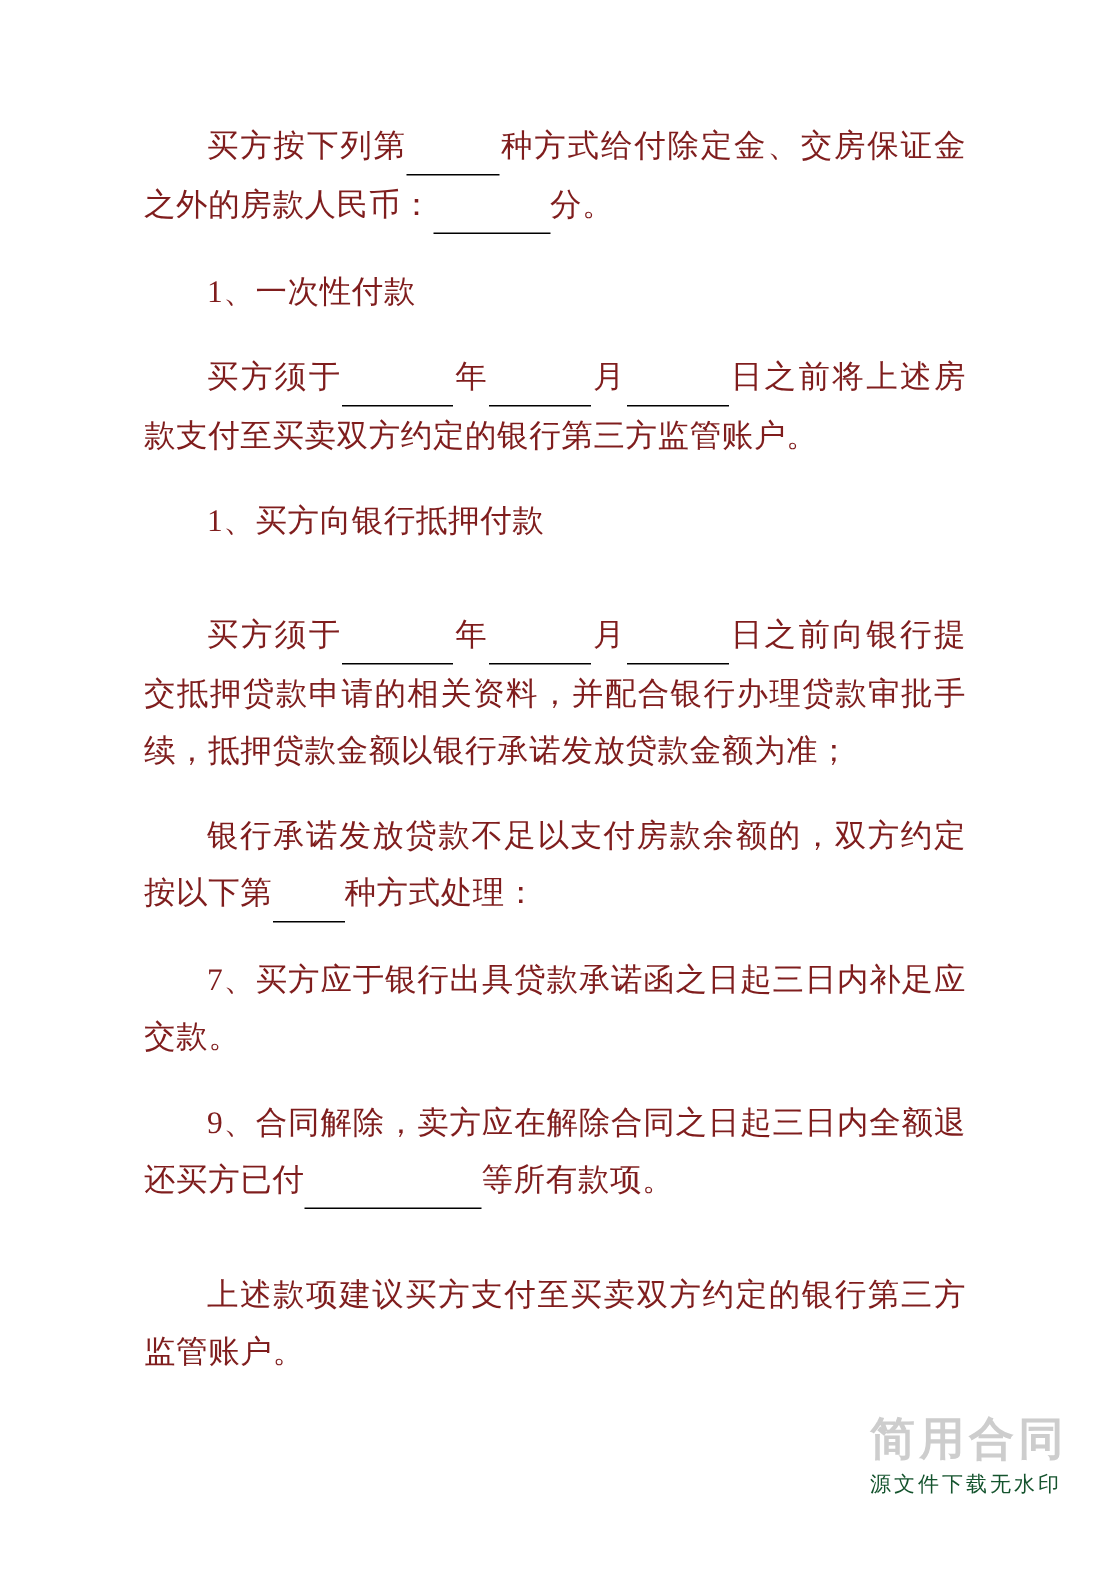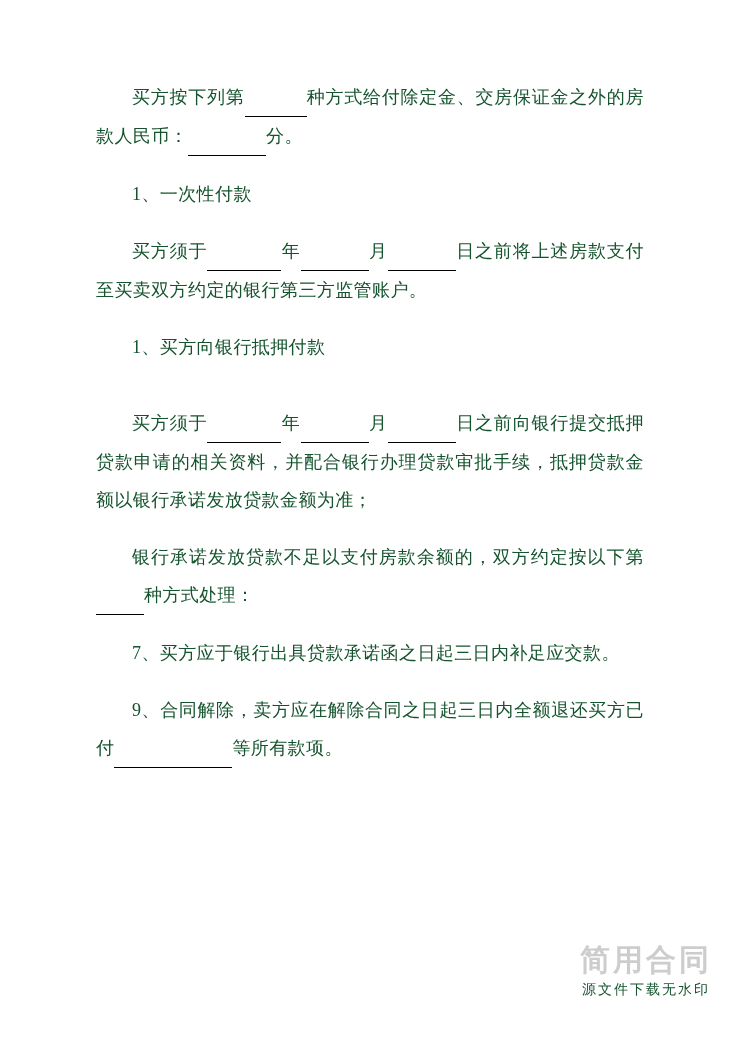--- a/index.html
+++ b/index.html
@@ -22,23 +22,23 @@
   }
   .content {
     position: absolute;
     left: 96px;
     top: 78px;
     width: 548px;
   }
   p.para {
     margin: 0 0 0 0;
     padding: 0;
-    font-size: 18px;
+    font-size: 21px;
     line-height: 38px;
-    color: #14532d;
+    color: #7f1d1d;
     text-align: justify;
     text-justify: inter-ideograph;
     letter-spacing: 0.4px;
     word-break: break-all;
   }
   p.para.indent {
     text-indent: 2em;
   }
   .gap-lg { height: 19px; }
   u.blank {
@@ -54,21 +54,21 @@
   .b5 { width: 112px; }
   .b6 { width: 48px; }
   .b7 { width: 118px; }
   .b8 { width: 128px; }
 
   
   .watermark {
     position: absolute;
     right: 30px;
     bottom: 48px;
-    text-align: center;
+    text-align: left;
     color: #c9c9c9;
     user-select: none;
   }
   .watermark .wm-main {
     font-family: "Liberation Sans", sans-serif;
     font-size: 30px;
     font-weight: bold;
     letter-spacing: 3px;
     line-height: 34px;
     color: #cdcdcd;
@@ -98,20 +98,21 @@
         <div class="gap-lg"></div>
         <p class="para indent" id="p6"><span>买方须于</span><u class="blank b3">&nbsp;</u><span>年</span><u class="blank b4">&nbsp;</u><span>月</span><u class="blank b4">&nbsp;</u><span>日之前向银行提交抵押贷款申请的相关资料，并配合银行办理贷款审批手续，抵押贷款金额以银行承诺发放贷款金额为准；</span></p>
         <div class="gap-lg"></div>
         <p class="para indent" id="p7"><span>银行承诺发放贷款不足以支付房款余额的，双方约定按以下第</span><u class="blank b6">&nbsp;</u><span>种方式处理：</span></p>
         <div class="gap-lg"></div>
         <p class="para indent" id="p8"><span>7、买方应于银行出具贷款承诺函之日起三日内补足应交款。</span></p>
         <div class="gap-lg"></div>
         <p class="para indent" id="p9"><span>9、合同解除，卖方应在解除合同之日起三日内全额退还买方已付</span><u class="blank b7">&nbsp;</u><span>等所有款项。</span></p>
         <div class="gap-lg"></div>
         <div class="gap-lg"></div>
+        <p class="para indent" id="p11"><span>上述款项建议买方支付至买卖双方约定的银行第三方监管账户。</span></p>
       </div>
   </div>
 
   <div class="watermark">
     <div class="wm-main">简用合同</div>
     <div class="wm-sub">源文件下载无水印</div>
   </div>
 </div>
 
 </body></html>

